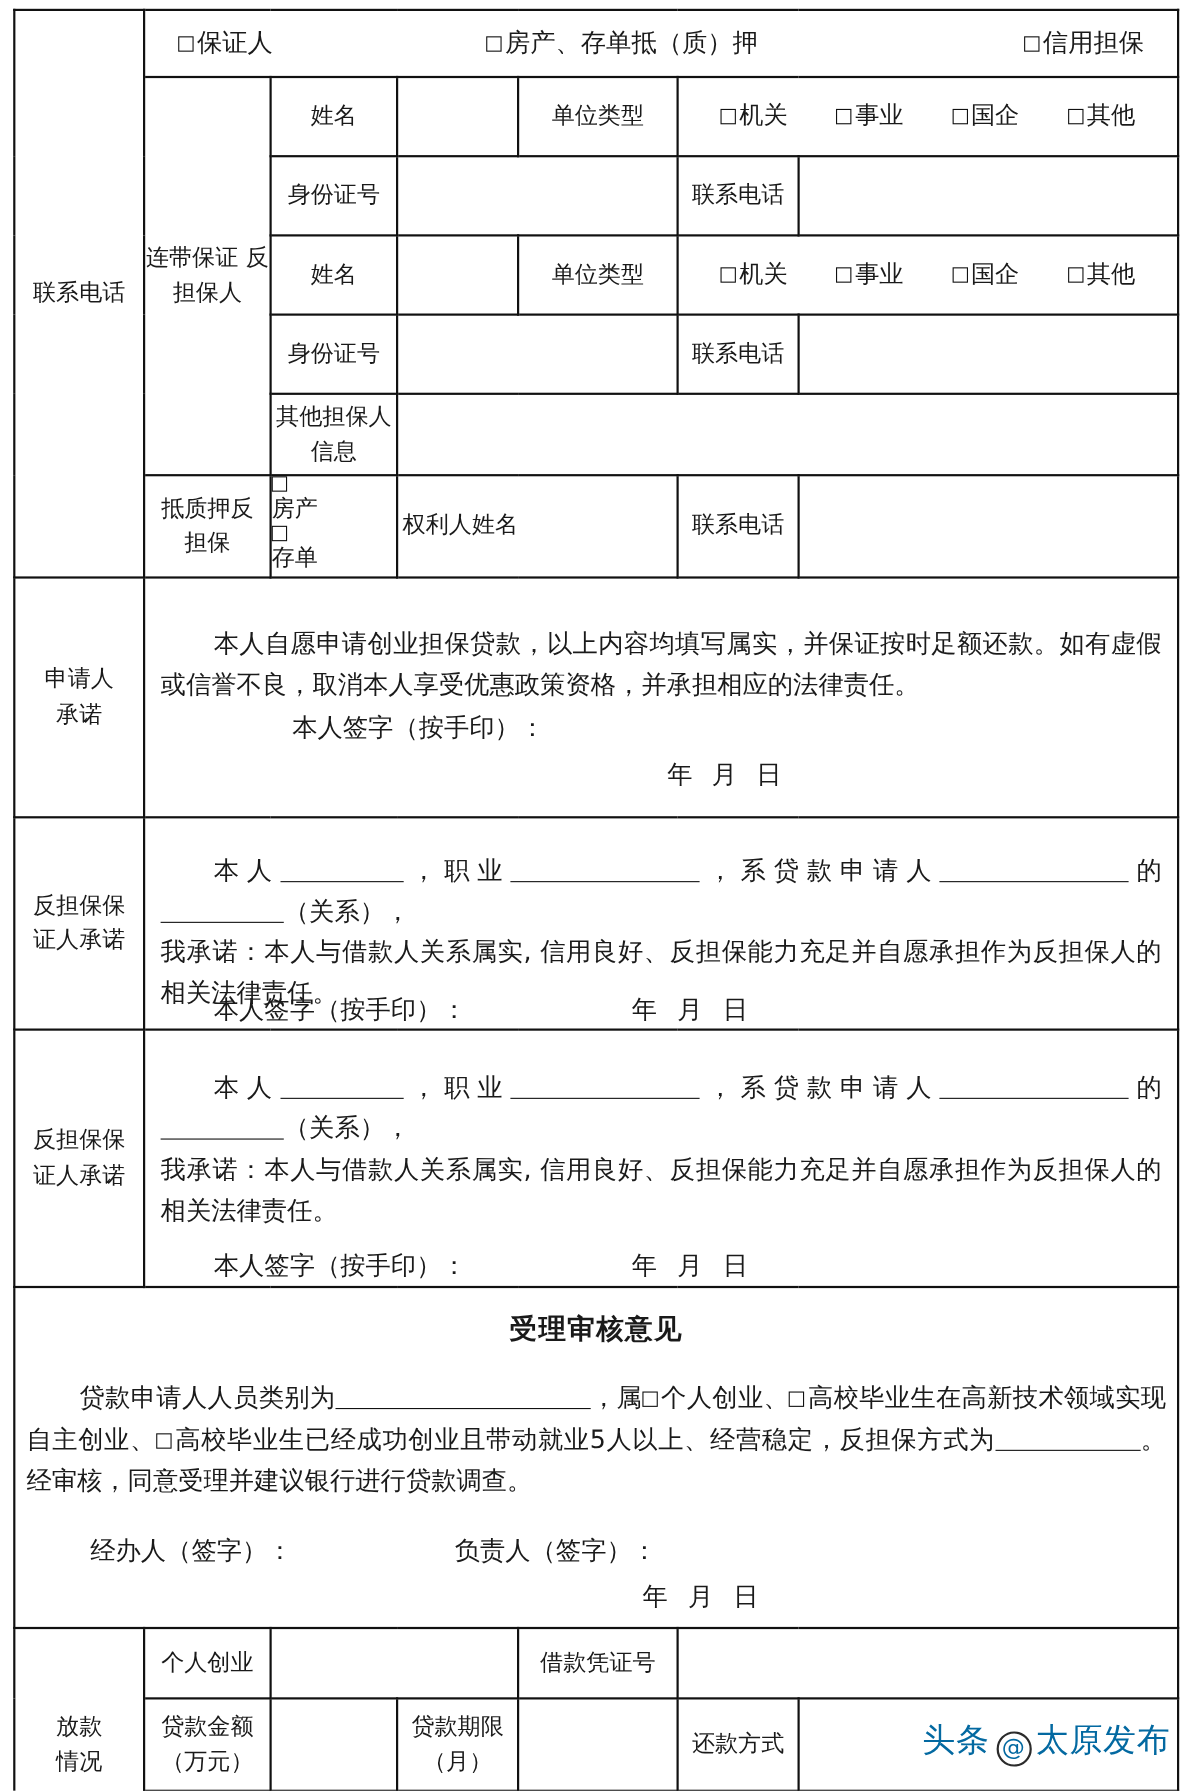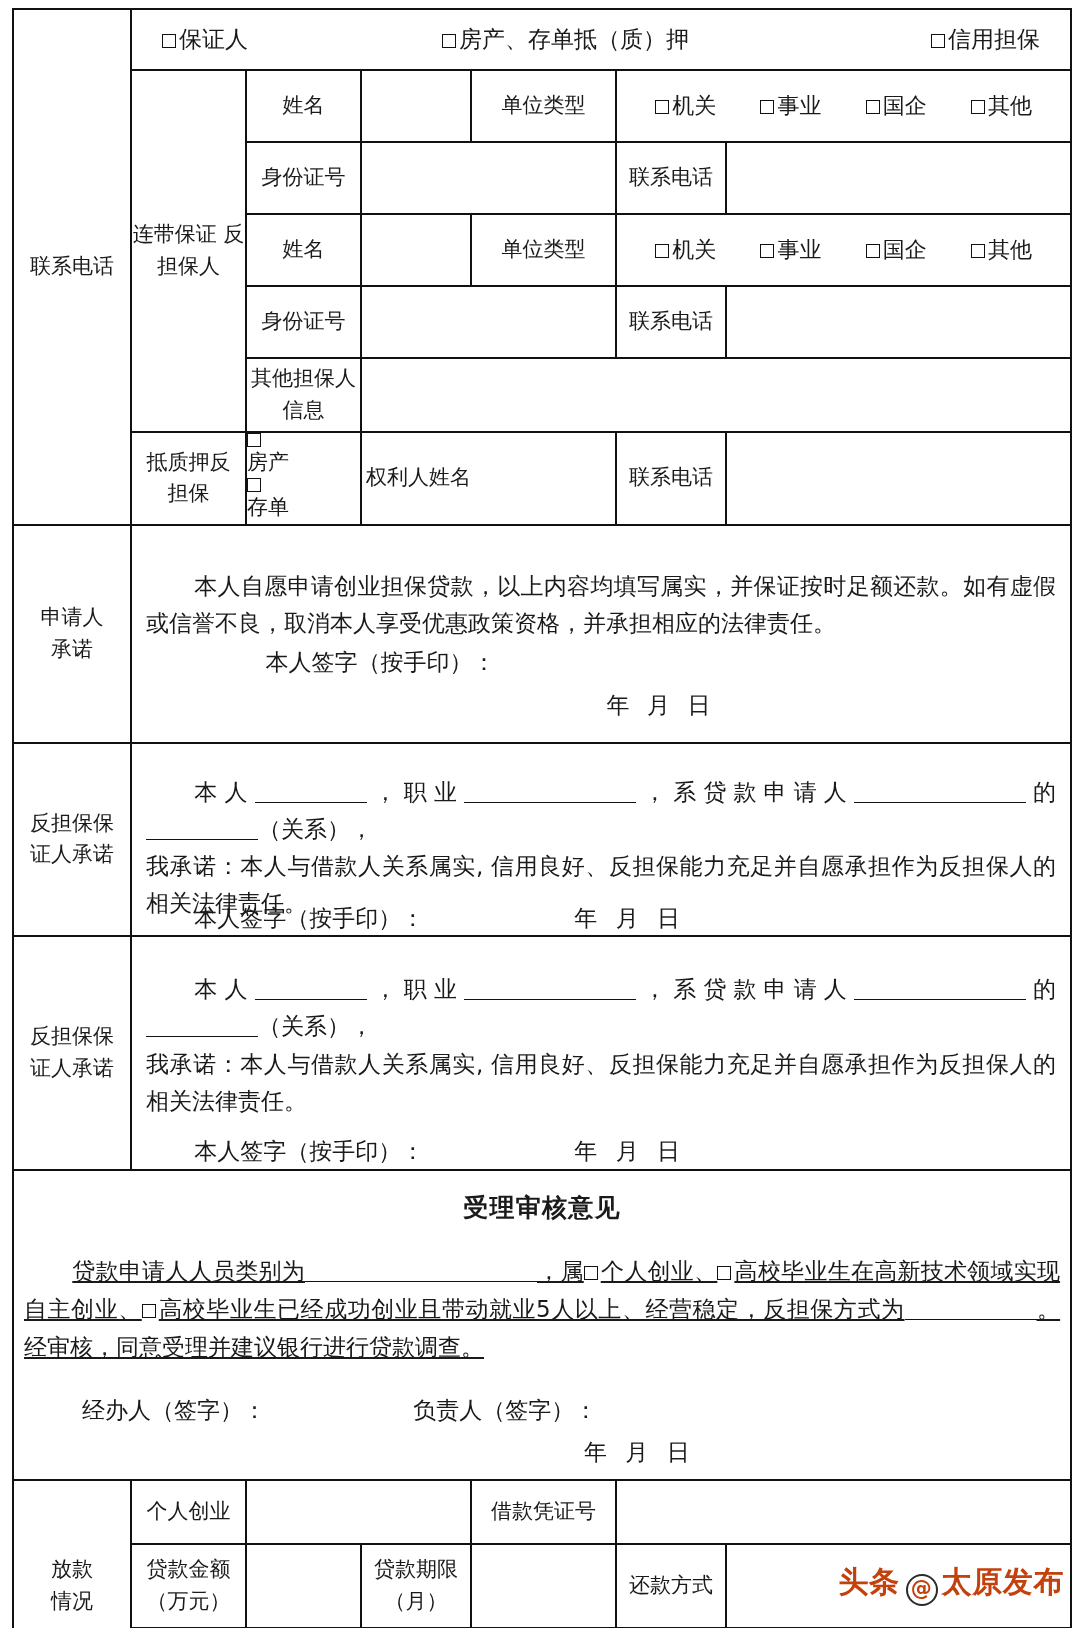--- a/index.html
+++ b/index.html
@@ -133,41 +133,41 @@
     padding-top: 18px;
     padding-bottom: 26px;
     letter-spacing: 0.05em;
   }
   .reviewBody {
     font-size: 23px;
     line-height: 1.66;
     padding: 0 10px 8px 10px;
     text-align: justify;
   }
-  .reviewBody .ind { text-indent: 2.1em; text-decoration: underline; }
+  .reviewBody .ind { text-indent: 2.1em; }
   .sigrow {
     margin-top: 24px;
     padding-left: 58px;
     font-size: 23px;
   }
   .sigrow .s2 { margin-left: 140px; }
   .daterow {
     margin-top: 4px;
     padding-left: 560px;
     font-size: 23px;
     letter-spacing: 0.24em;
   }
 
   .watermark {
     position: absolute;
     right: 16px;
     bottom: 22px;
     font-size: 30px;
-    font-weight: bold;
-    color: #c2410c;
+    font-weight: normal;
+    color: #0369a1;
     letter-spacing: 0.02em;
     white-space: nowrap;
   }
   .wm-at {
     display:inline-block;
     border: 2.4px solid #2b2b2b;
     border-radius: 50%;
     width: 28px; height: 28px;
     line-height: 25px;
     text-align:center;

